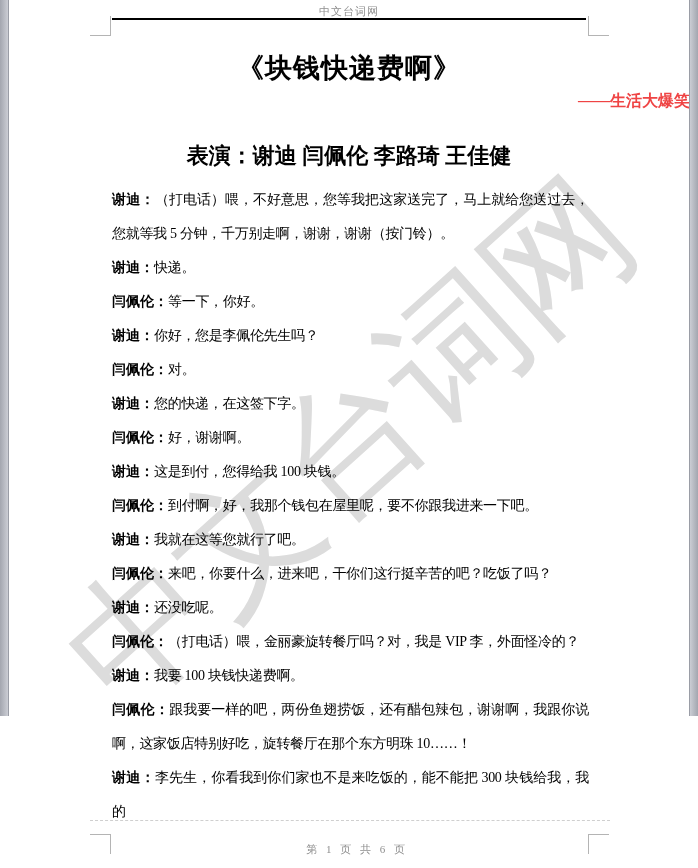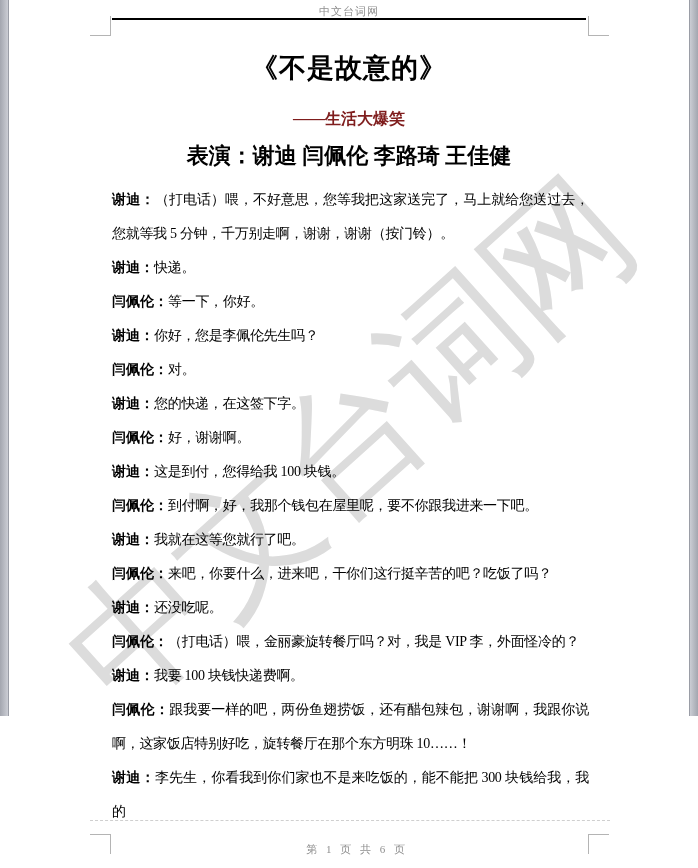--- a/index.html
+++ b/index.html
@@ -44,22 +44,22 @@
     z-index: 0; user-select: none;
   }
 
   
   .doc-title {
     position: absolute; top: 50px; left: 8px; right: 8px;
     text-align: center; font-size: 27px; font-weight: bold; color: #000;
     letter-spacing: 1px; z-index: 1;
   }
   .doc-subtitle {
-    position: absolute; top: 109px; left: 8px; right: 8px;
-    text-align: center; font-size: 16px; font-weight: bold; color: #7f1d1d; z-index: 1;
+    position: absolute; top: 91px; left: 8px; right: 8px;
+    text-align: right; font-size: 16px; font-weight: bold; color: #ef4444; z-index: 1;
   }
   .doc-cast {
     position: absolute; top: 141px; left: 8px; right: 8px;
     text-align: center; font-size: 22px; font-weight: bold; color: #000; z-index: 1;
   }
   .content {
     position: absolute; top: 183px; left: 112px; width: 477px;
     z-index: 1;
   }
   .content p {
@@ -90,21 +90,21 @@
   <div class="hdr-text">中文台词网</div>
   <div class="hdr-rule"></div>
 
   <div class="mark tl"></div>
   <div class="mark tr"></div>
   <div class="mark bl"></div>
   <div class="mark br"></div>
 
   <div class="watermark">中文台词网</div>
 
-  <div class="doc-title">《不是故意的》</div>
+  <div class="doc-title">《块钱快递费啊》</div>
   <div class="doc-subtitle">——生活大爆笑</div>
   <div class="doc-cast">表演：谢迪 闫佩伦 李路琦 王佳健</div>
 
   <div class="content">
 
       <p><b>谢迪：</b><span>（打电话）喂，不好意思，您等我把这家送完了，马上就给您送过去，您就等我 5 分钟，千万别走啊，谢谢，谢谢（按门铃）。</span></p>
 
 
       <p><b>谢迪：</b><span>快递。</span></p>
 

